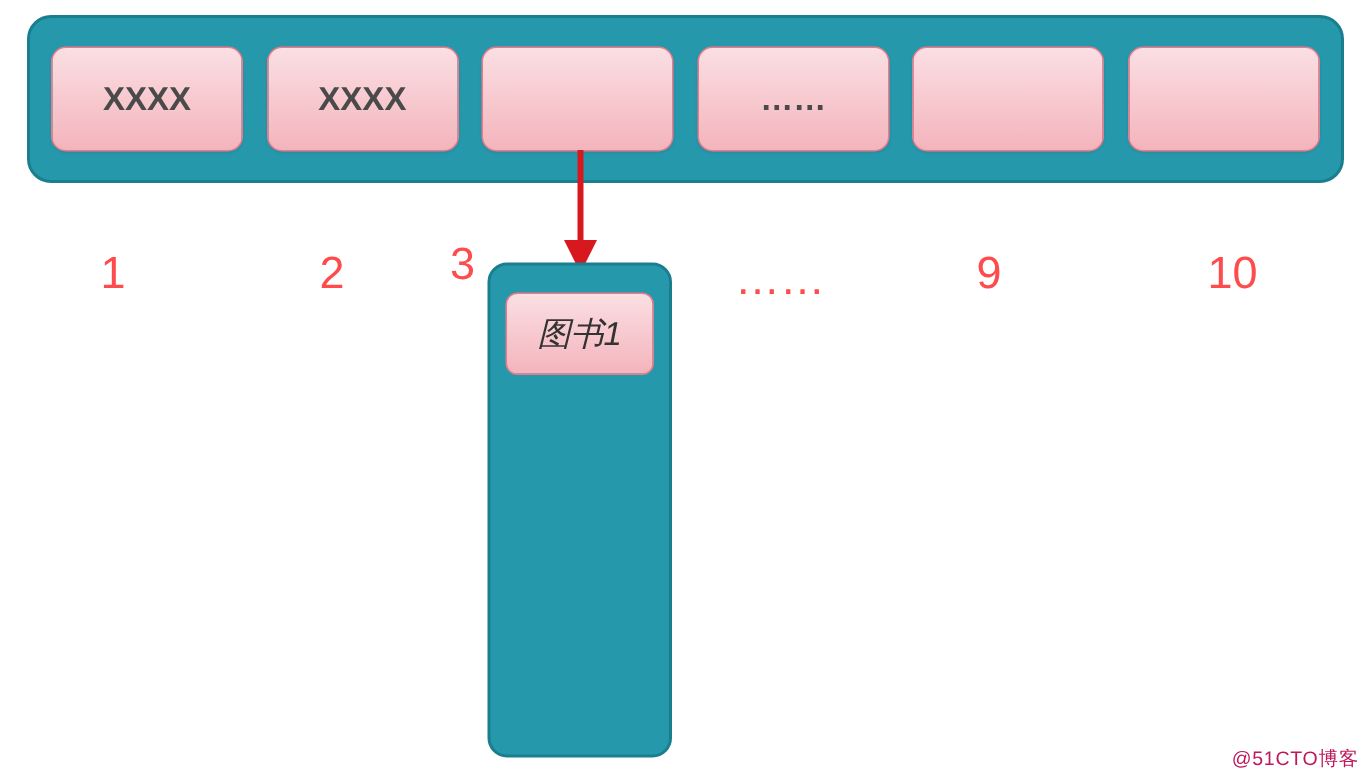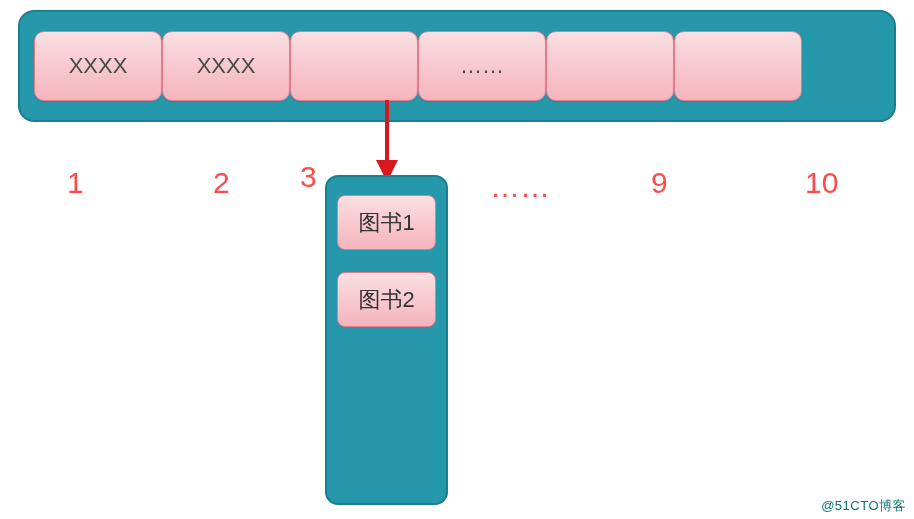--- a/index.html
+++ b/index.html
@@ -15,21 +15,23 @@
       position: absolute;
       left: 18px;
       top: 10px;
       width: 878px;
       height: 112px;
       background: #2698ab;
       border: 2px solid #1a7e8f;
       border-radius: 16px;
       display: flex;
       align-items: center;
+      justify-content: space-between;
       padding: 0 14px;
+      font-weight: bold;
     }
     .slot {
       width: 128px;
       height: 70px;
       background: linear-gradient(#fadfe3, #f4b4bc);
       border: 1.5px solid #e97a8b;
       border-radius: 10px;
       display: flex;
       align-items: center;
       justify-content: center;
@@ -60,35 +62,36 @@
       height: 55px;
       background: linear-gradient(#fadfe3, #f4b4bc);
       border: 1.5px solid #e97a8b;
       border-radius: 8px;
       display: flex;
       align-items: center;
       justify-content: center;
       font-size: 22px;
       color: #333;
       margin-bottom: 22px;
+      font-style: italic;
     }
     .arrow-svg {
       position: absolute;
       left: 379px;
       top: 100px;
       width: 16px;
       height: 82px;
       overflow: visible;
     }
     .watermark {
       position: absolute;
       right: 8px;
       bottom: 4px;
       font-size: 13px;
-      color: #0f766e;
+      color: #be185d;
       letter-spacing: 0.5px;
     }
   </style>
 </head>
 <body>
 
 <div class="top-panel">
   <div class="slot">
       <span>XXXX</span>
     </div>
@@ -118,18 +121,15 @@
 
 <svg class="arrow-svg" viewBox="0 0 16 82">
   <line x1="8" y1="0" x2="8" y2="62" stroke="#d8181f" stroke-width="4"></line>
   <polygon points="8,82 -3,60 19,60" fill="#d8181f"></polygon>
 </svg>
 
 <div class="child-panel">
   <div class="book">
       <span>图书1</span>
     </div>
-  <div class="book">
-      <span>图书2</span>
-    </div>
 </div>
 
 <div class="watermark">@51CTO博客</div>
 
 </body></html>

